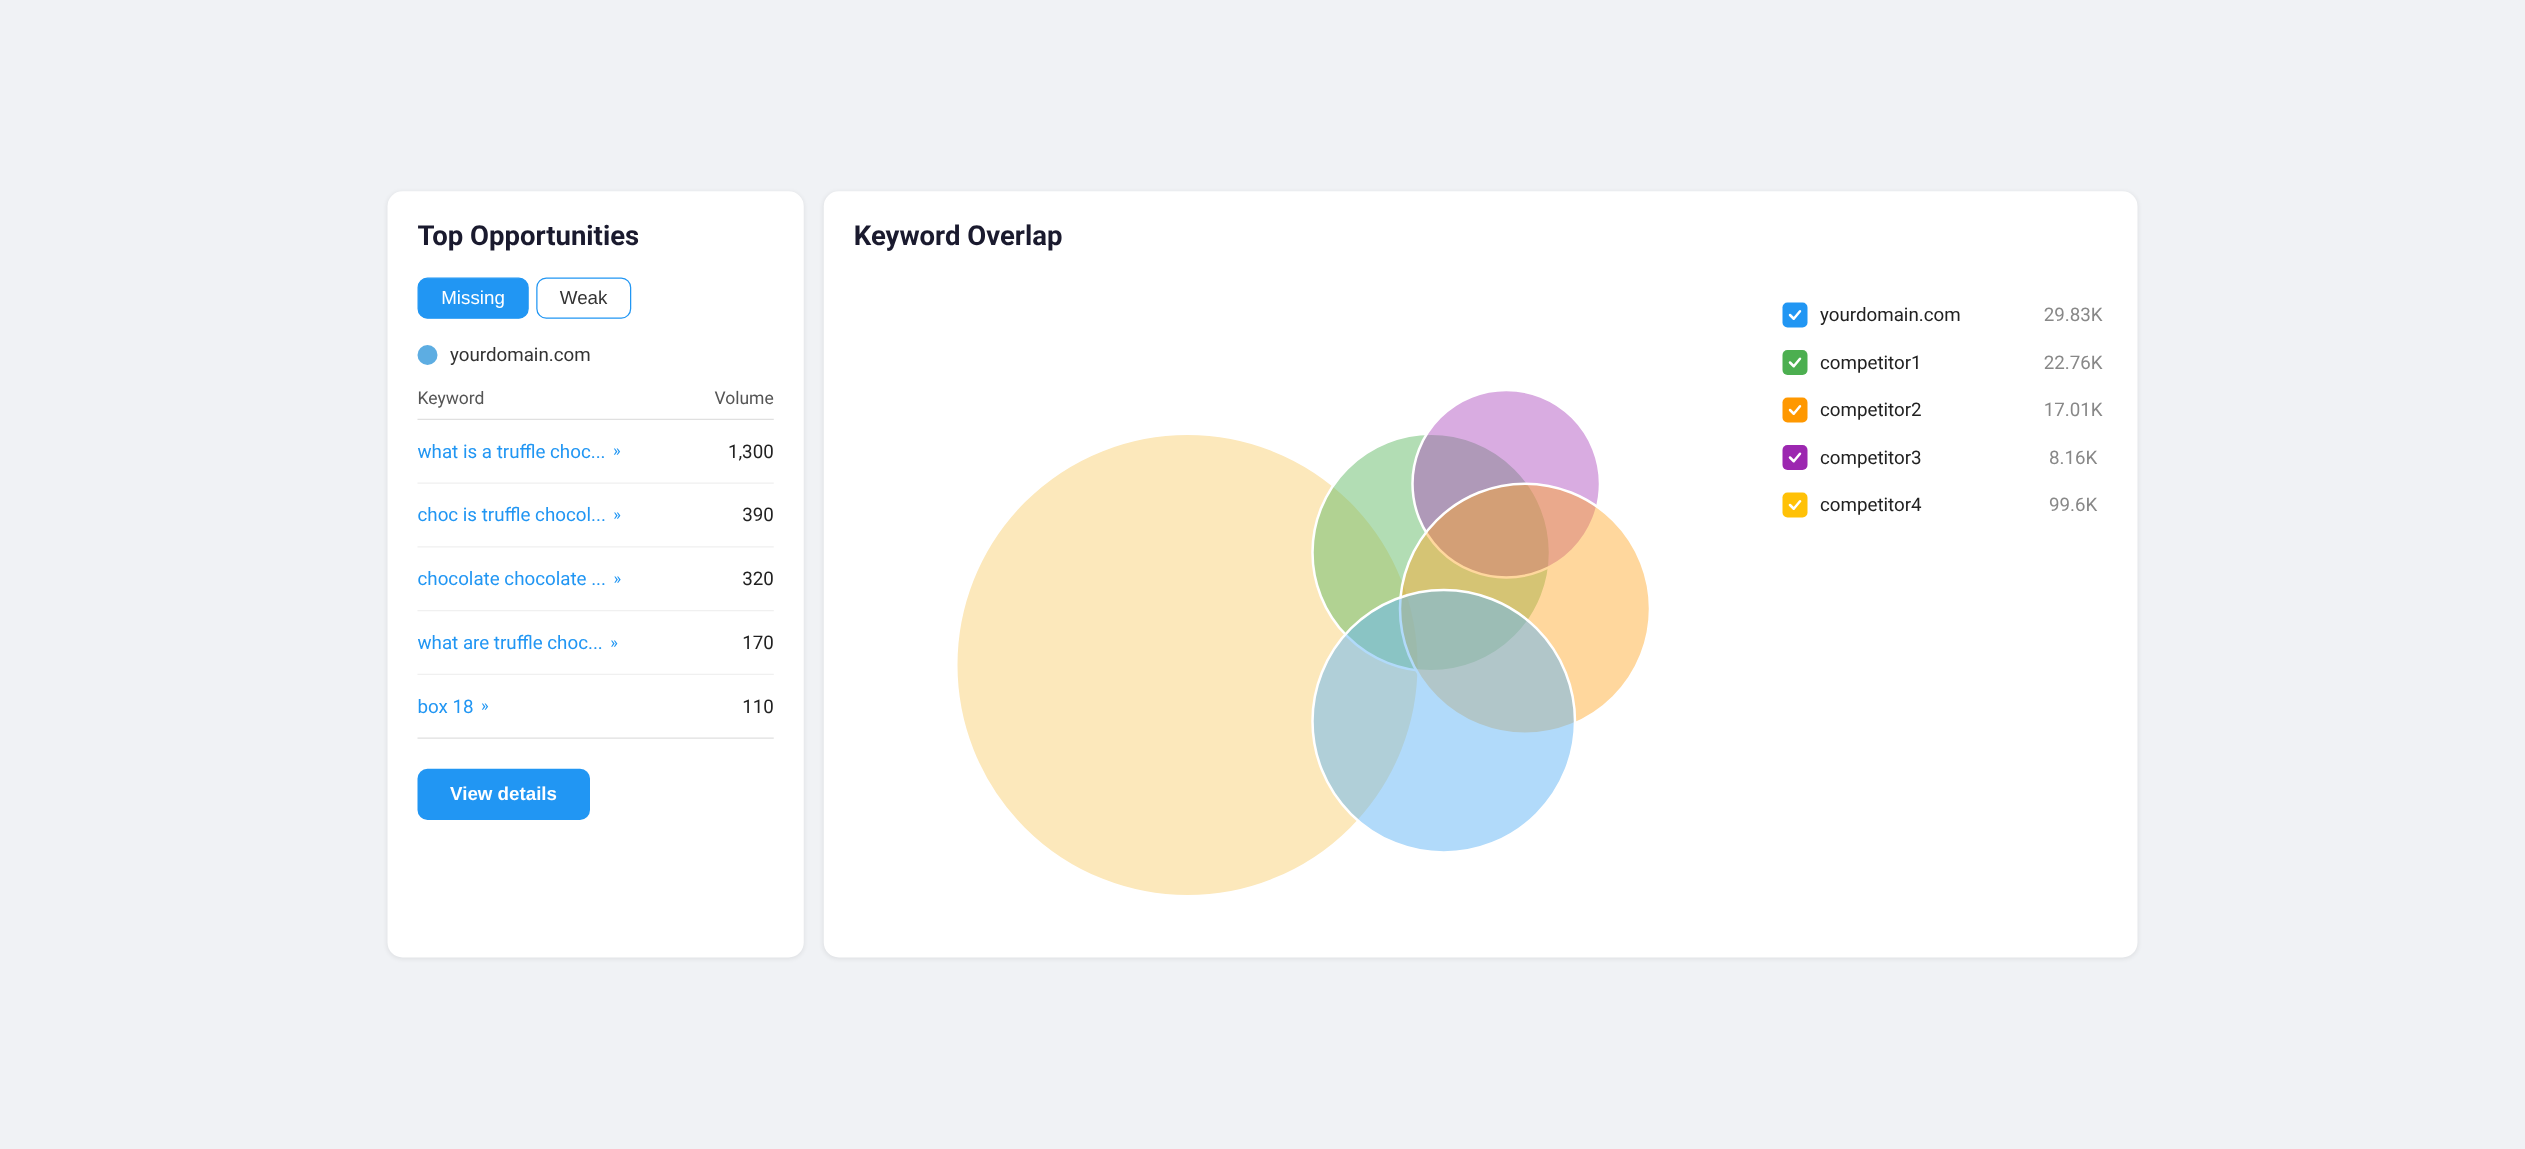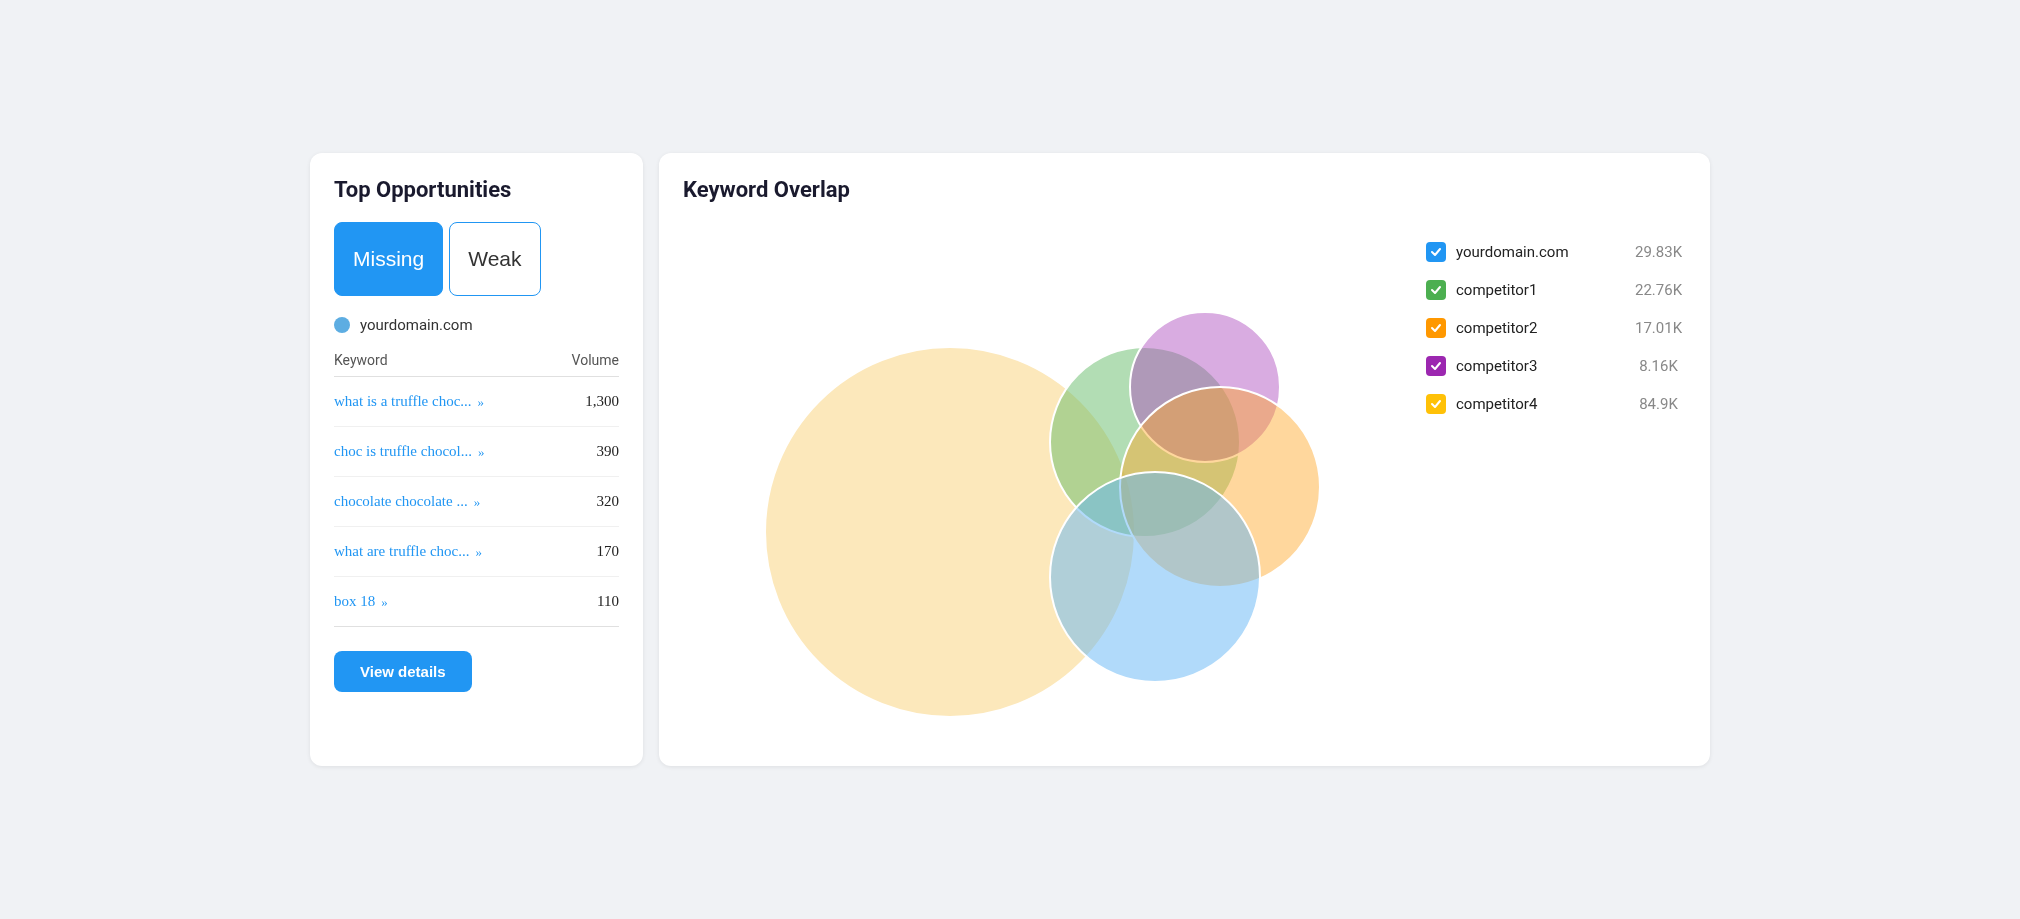--- a/index.html
+++ b/index.html
@@ -36,24 +36,24 @@
       font-weight: 700;
       color: #1a1a2e;
       margin-bottom: 20px;
     }
     .tab-group {
       display: flex;
       gap: 6px;
       margin-bottom: 20px;
     }
     .tab-btn {
-      padding: 24px 18px;
+      padding: 7px 18px;
       border-radius: 8px;
       border: 1.5px solid #2196f3;
-      font-size: 21px;
+      font-size: 15px;
       cursor: pointer;
       font-weight: 500;
       transition: background 0.15s;
     }
     .tab-btn.active {
       background: #2196f3;
       color: #fff;
     }
     .tab-btn.inactive {
       background: #fff;
@@ -86,21 +86,20 @@
     }
     .table-rows {
       border-bottom: 1.5px solid #e0e0e0;
     }
     .table-row {
       display: flex;
       justify-content: space-between;
       align-items: flex-end;
       padding: 16px 0;
       border-bottom: 1px solid #f0f0f0;
-      font-family: Liberation Serif, serif;
     }
     .table-row:last-child {
       border-bottom: none;
     }
     .keyword-link {
       color: #2196f3;
       font-size: 15px;
       cursor: pointer;
       display: flex;
       align-items: center;
@@ -290,19 +289,19 @@
     <span class="legend-name">competitor3</span>
     <span class="legend-value">8.16K</span>
   </div>
           <div class="legend-item">
     <div class="legend-checkbox" style="background:#ffc107">
       <svg viewBox="0 0 12 12" fill="none" xmlns="http://www.w3.org/2000/svg">
         <polyline points="2,6 5,9 10,3" stroke="white" stroke-width="2" stroke-linecap="round" stroke-linejoin="round"></polyline>
       </svg>
     </div>
     <span class="legend-name">competitor4</span>
-    <span class="legend-value">84.9K</span>
+    <span class="legend-value">99.6K</span>
   </div>
         </div>
     </div>
   </div>
 
 </div>
 
 </body></html>

